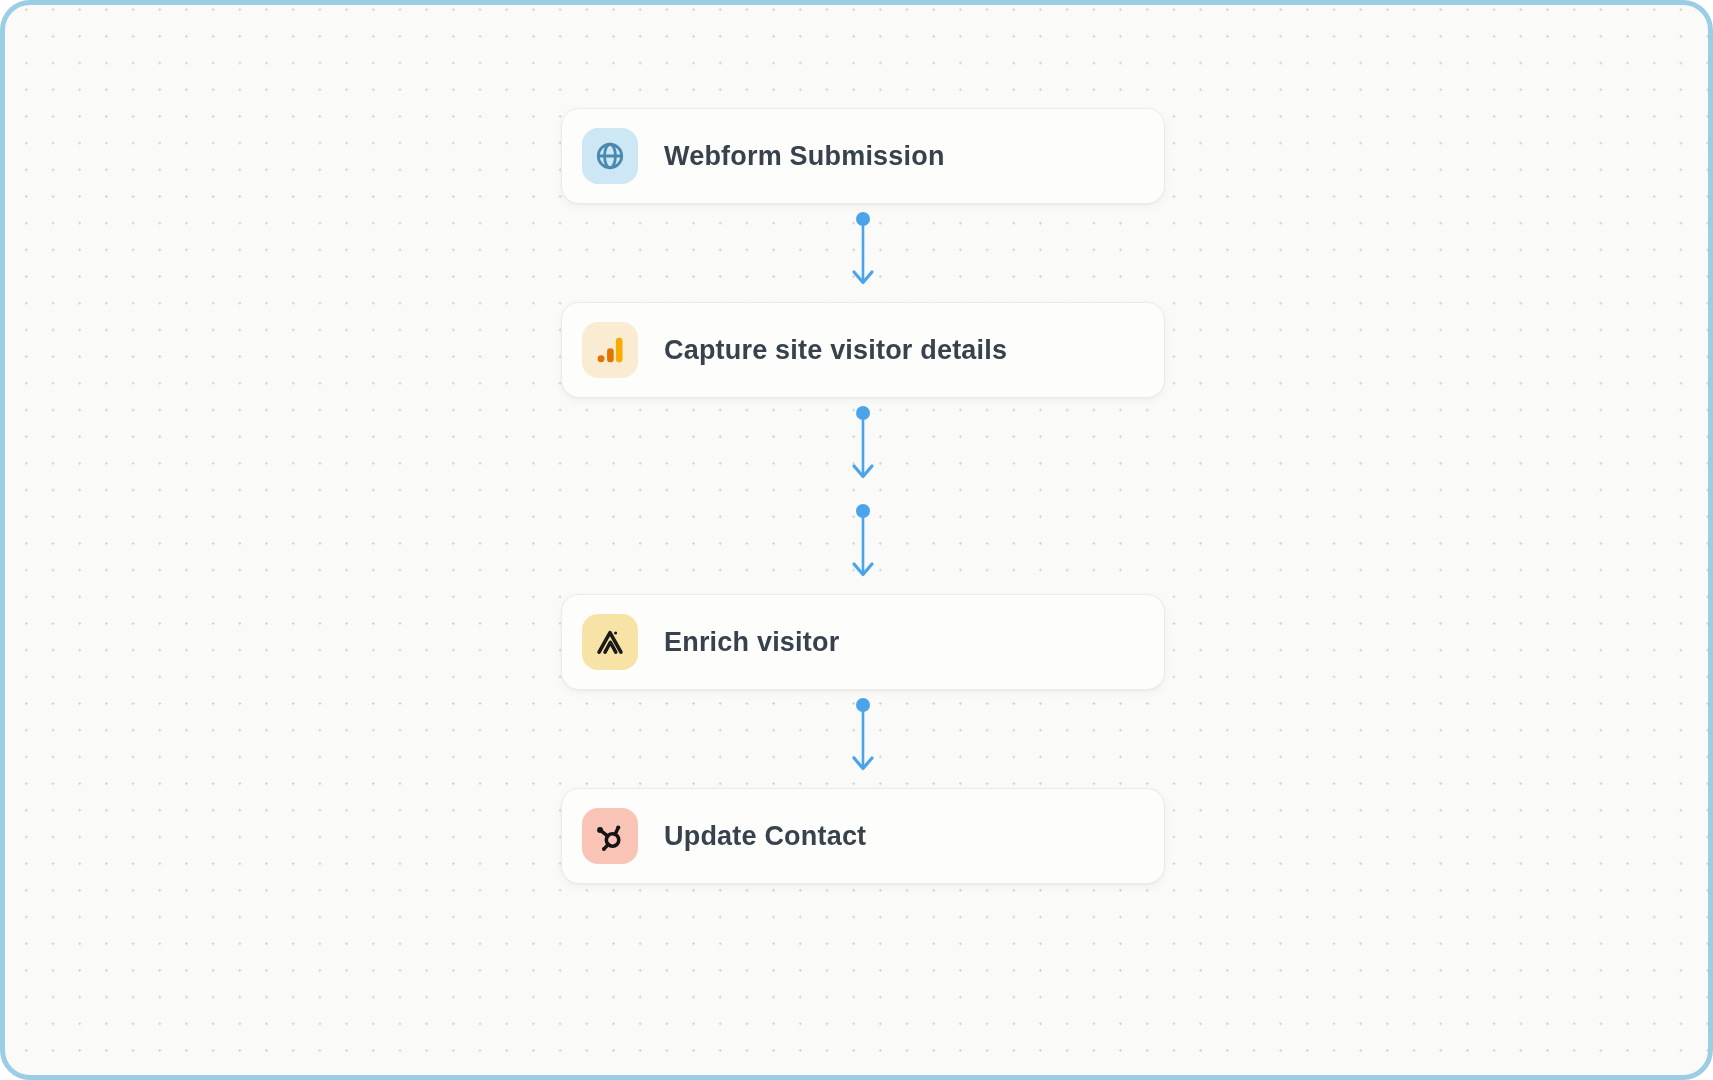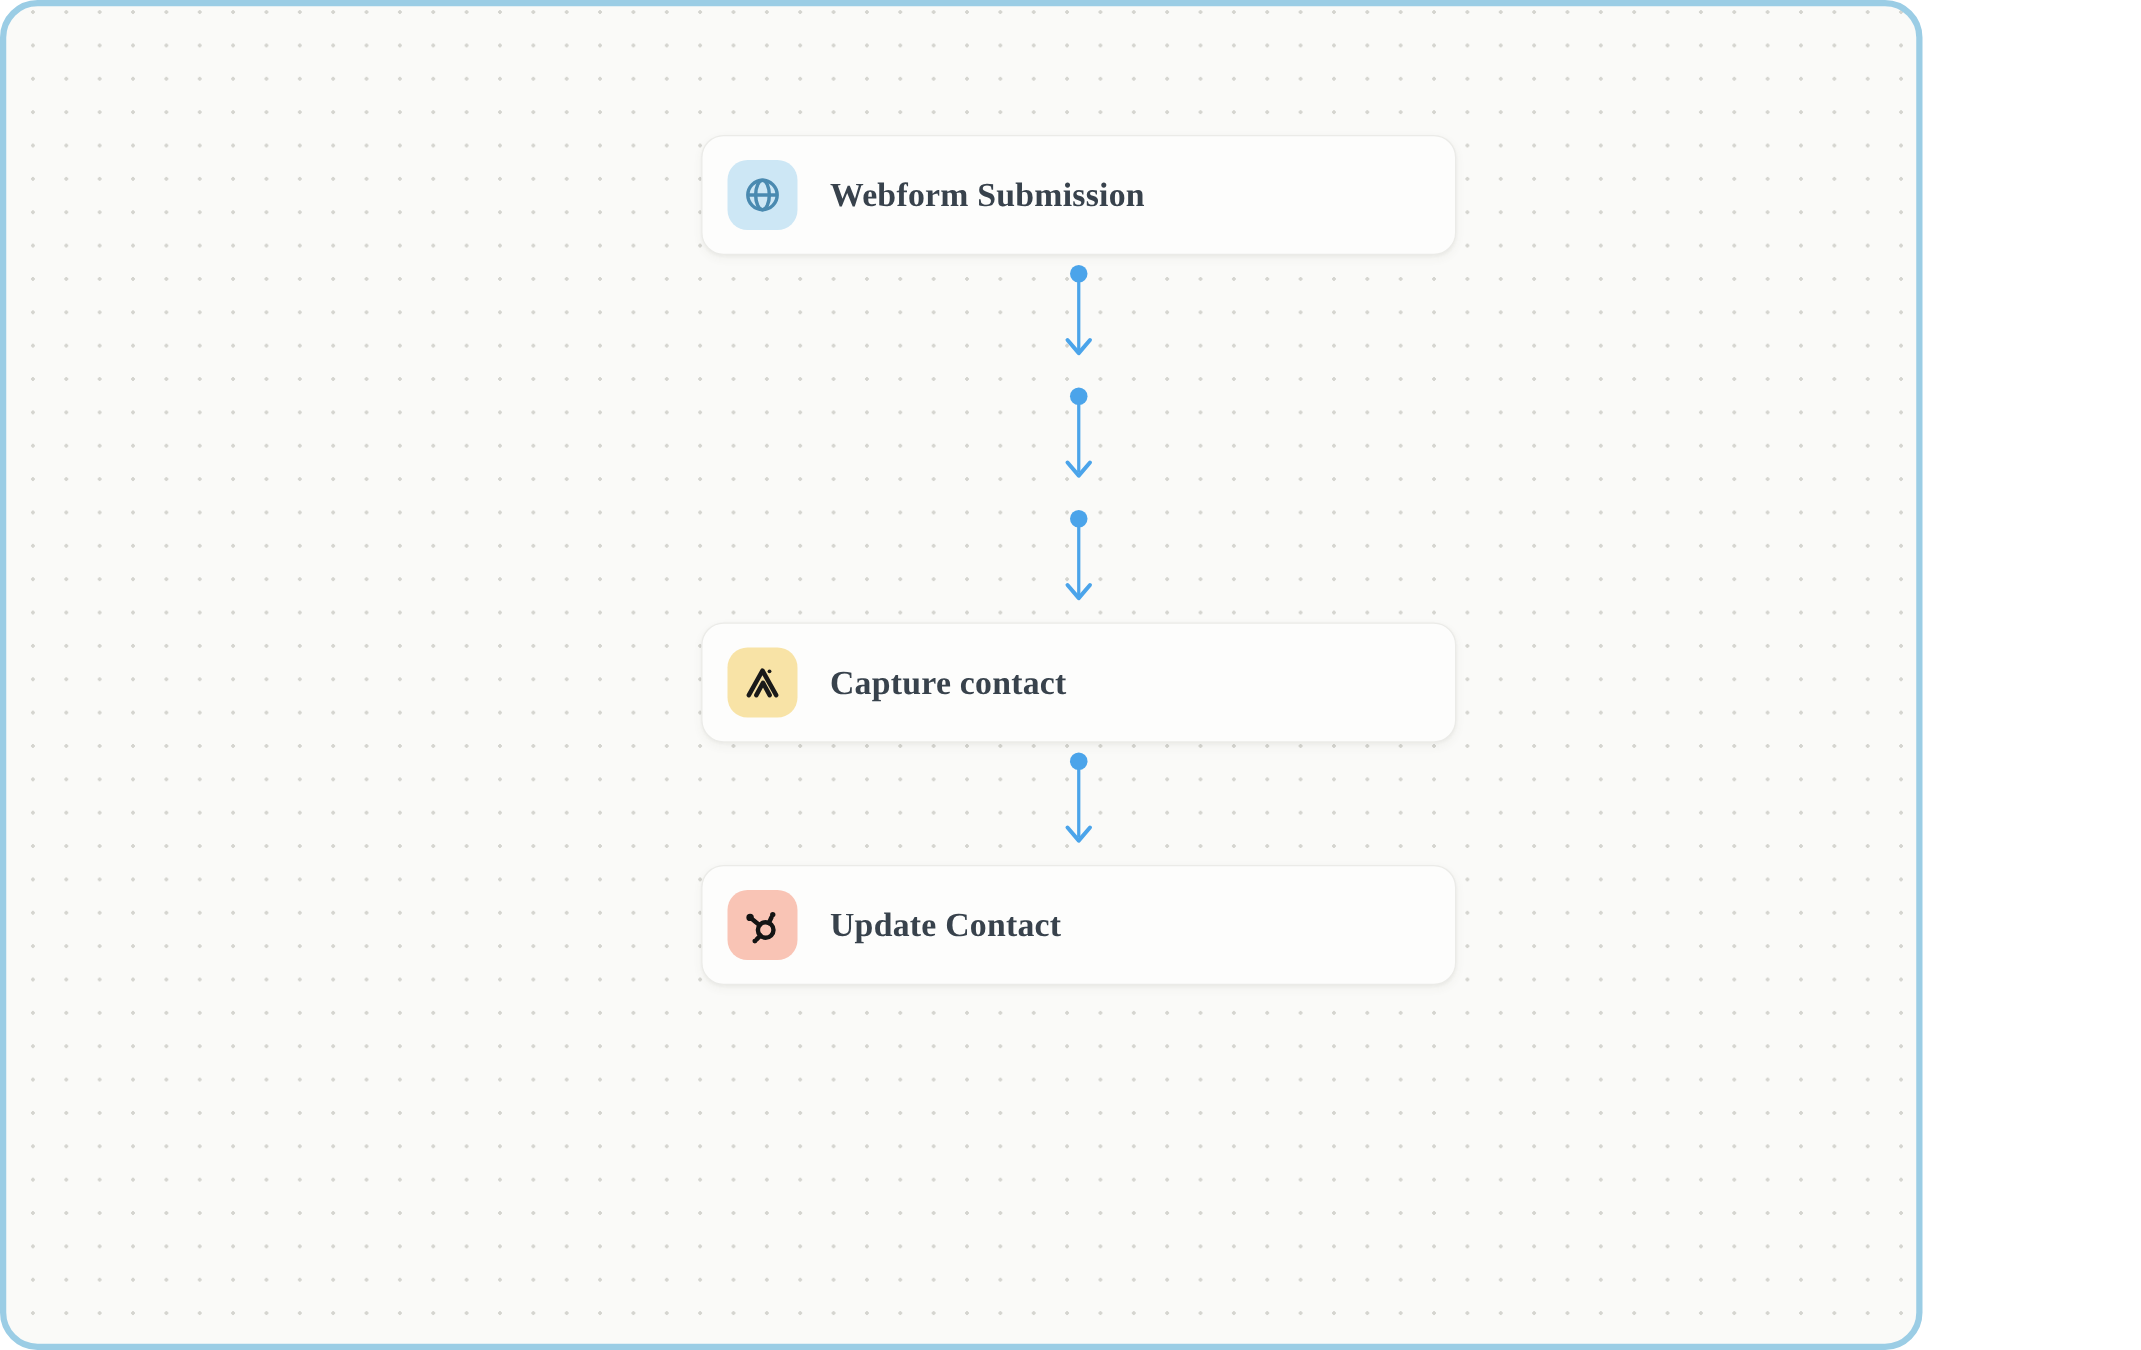--- a/index.html
+++ b/index.html
@@ -1,22 +1,22 @@
 <!DOCTYPE html>
 <html style="--frame: #9BCDE5; --bg: #FAFAF8; --dot: #D5D5D0; --card-bg: #FDFDFC; --card-border: #EBEBE8; --label: #38424C; --accent: #4BA4EA;"><head>
 <meta charset="utf-8">
 <style>
   html, body { margin: 0; padding: 0; background: #ffffff; }
   * { box-sizing: border-box; }
 
   .viewport {
     position: relative;
-    width: 1538px;
+    width: 1713px;
     height: 1080px;
-    font-family: Liberation Serif, serif;
+    font-family: Liberation Sans, sans-serif;
   }
 
   .canvas {
     position: absolute;
     inset: 0;
     border: 5px solid var(--frame, #9BCDE5);
     border-radius: 30px;
     background-color: var(--bg, #FAFAF8);
     background-image: radial-gradient(circle, var(--dot, #D5D5D0) 1.3px, rgba(0,0,0,0) 1.4px);
     background-size: 26.7px 26.7px;
@@ -93,20 +93,30 @@
       </div>
 
       <div class="connector">
         <svg width="30" height="84" viewBox="0 0 30 84" class="conn-shape">
           <circle cx="15" cy="8" r="7" fill="currentColor"></circle>
           <line x1="15" y1="14" x2="15" y2="69" stroke="currentColor" stroke-width="2.6"></line>
           <path d="M6 61 L15 71.5 L24 61" fill="none" stroke="currentColor" stroke-width="3.2" stroke-linecap="round" stroke-linejoin="round"></path>
         </svg>
       </div>
 
+      <div class="card">
+        <span class="icon-box" style="background: rgb(250, 236, 210); color: rgb(227, 116, 0);">
+          <svg width="32" height="32" viewBox="0 0 24 24">
+            <circle cx="5.3" cy="18.6" r="2.6" fill="currentColor"></circle>
+            <rect x="9.8" y="10.6" width="5" height="10.6" rx="2.5" fill="currentColor"></rect>
+            <rect x="16.4" y="2.8" width="5" height="18.4" rx="2.5" fill="#F9AB00"></rect>
+          </svg>
+        </span>
+        <span class="card-label">Capture site visitor details</span>
+      </div>
 
       <div class="connector">
         <svg width="30" height="84" viewBox="0 0 30 84" class="conn-shape">
           <circle cx="15" cy="8" r="7" fill="currentColor"></circle>
           <line x1="15" y1="14" x2="15" y2="69" stroke="currentColor" stroke-width="2.6"></line>
           <path d="M6 61 L15 71.5 L24 61" fill="none" stroke="currentColor" stroke-width="3.2" stroke-linecap="round" stroke-linejoin="round"></path>
         </svg>
       </div>
 
 
@@ -119,21 +129,21 @@
       </div>
 
       <div class="card">
         <span class="icon-box" style="background: rgb(248, 227, 166); color: rgb(26, 26, 26);">
           <svg width="32" height="32" viewBox="0 0 24 24" fill="none" stroke="currentColor" stroke-width="2.7" stroke-linecap="round" stroke-linejoin="round">
             <path d="M3.8 19.6 L12 4.9 L20.2 19.6"></path>
             <path d="M8.3 19.6 L12.3 12.2 L16.3 19.6"></path>
             <circle cx="16.2" cy="5.3" r="1.15" fill="currentColor" stroke="none"></circle>
           </svg>
         </span>
-        <span class="card-label">Capture contact</span>
+        <span class="card-label">Enrich visitor</span>
       </div>
 
       <div class="connector">
         <svg width="30" height="84" viewBox="0 0 30 84" class="conn-shape">
           <circle cx="15" cy="8" r="7" fill="currentColor"></circle>
           <line x1="15" y1="14" x2="15" y2="69" stroke="currentColor" stroke-width="2.6"></line>
           <path d="M6 61 L15 71.5 L24 61" fill="none" stroke="currentColor" stroke-width="3.2" stroke-linecap="round" stroke-linejoin="round"></path>
         </svg>
       </div>
 

